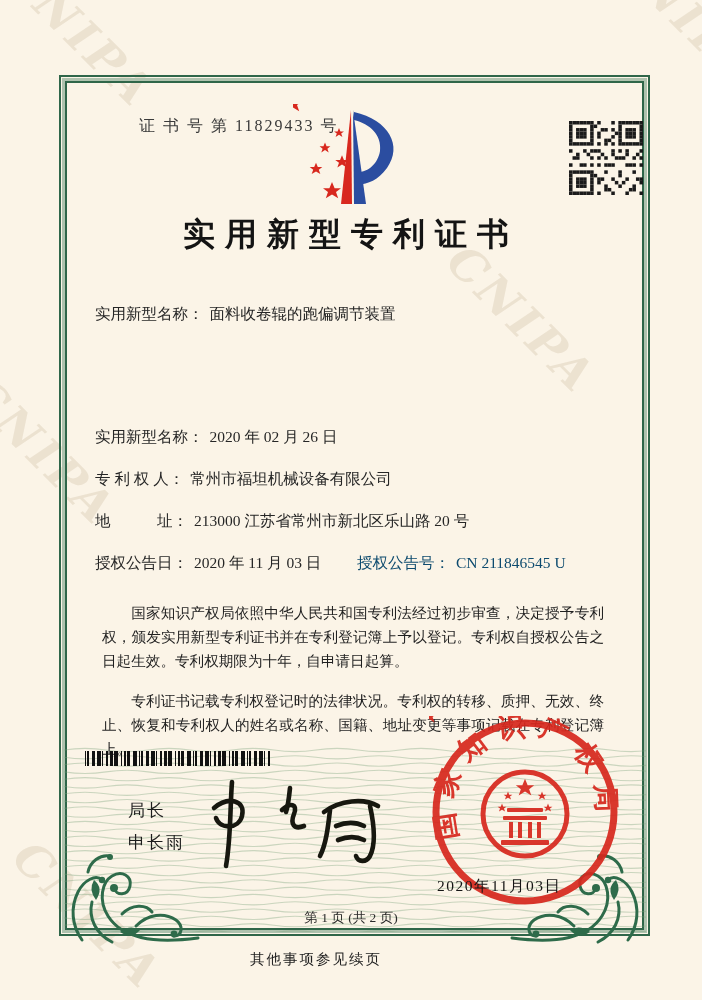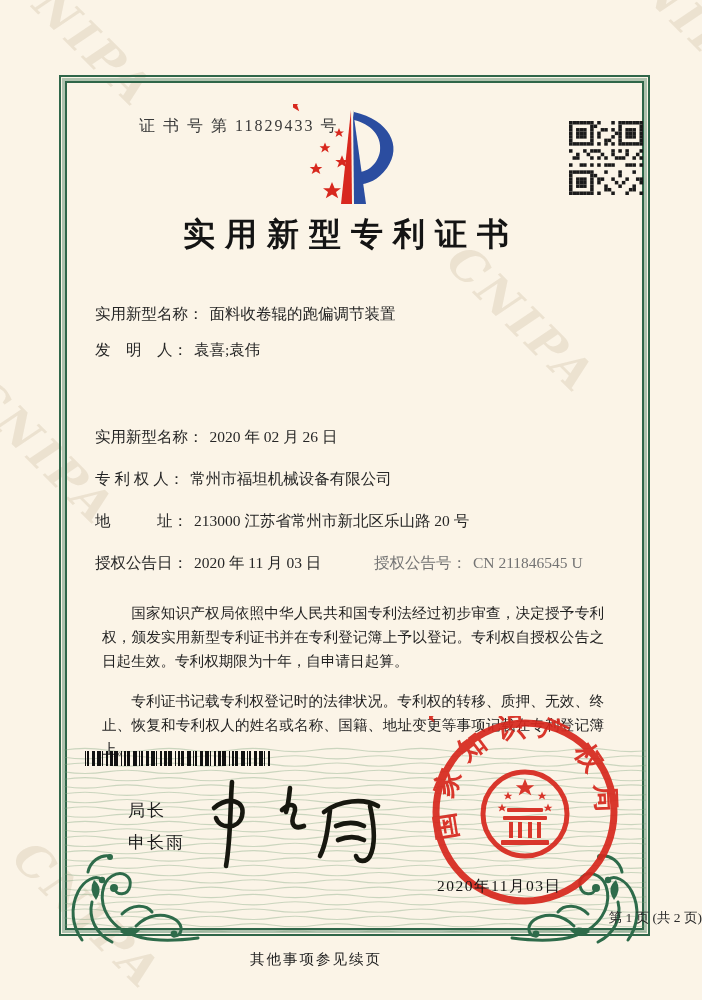--- a/index.html
+++ b/index.html
@@ -17,31 +17,31 @@
   .frame-in{width:100%;height:100%;box-sizing:border-box;border:2px solid #2f6649;}
   
   .band{position:absolute;left:64px;top:744px;width:582px;height:188px;overflow:hidden;}
   
   .certno{position:absolute;left:95px;top:116px;font-size:16px;letter-spacing:2px;color:#3a3a3a;margin-left:44px;}
   .title{position:absolute;left:0;top:213px;width:702px;text-align:center;
          font-size:32px;font-weight:bold;letter-spacing:10px;color:#141414;}
   .row{position:absolute;left:95px;font-size:15.5px;color:#262626;white-space:nowrap;}
   .row .lab{display:inline-block;}
   .row .val{margin-left:6px;}
-  .grant2{position:absolute;left:374px;font-size:15.5px;color:#737373;white-space:nowrap;}
+  .grant2{position:absolute;left:357px;font-size:15.5px;color:#0c4a6e;white-space:nowrap;}
   .paras{position:absolute;left:86px;top:585px;width:534px;font-size:14.6px;
          line-height:24px;color:#1f1f1f;text-align:justify;}
   .paras p{margin:16px;text-indent:2em;}
   .sigrole{position:absolute;left:128px;top:799px;font-size:17px;color:#1d1d1d;
            font-family:"Liberation Sans","DejaVu Sans",sans-serif;letter-spacing:2px;}
   .signame{position:absolute;left:128px;top:831px;font-size:17px;color:#1d1d1d;
            font-family:"Liberation Sans","DejaVu Sans",sans-serif;letter-spacing:2px;}
   .sealdate{position:absolute;left:437px;top:876px;font-size:15.5px;letter-spacing:1.5px;
             color:#151515;z-index:6;}
-  .pageinfo{position:absolute;left:0;top:909px;width:702px;text-align:right;
+  .pageinfo{position:absolute;left:0;top:909px;width:702px;text-align:center;
             font-size:13.5px;color:#2a2a2a;z-index:6;}
   .footnote{position:absolute;left:0;top:950px;width:632px;text-align:center;
             font-size:14.5px;letter-spacing:2px;color:#222;}
   .logo{position:absolute;left:293px;top:104px;}
   .qr{position:absolute;left:569px;top:121px;}
   .barcode{position:absolute;left:85px;top:751px;z-index:3;}
   .ornament{position:absolute;z-index:4;}
   .seal{position:absolute;left:429px;top:716px;z-index:5;}
   .sig{position:absolute;left:198px;top:772px;z-index:5;}
 </style>
@@ -324,23 +324,20 @@
       <rect x="70.48" y="56.38" width="3.52" height="3.52" fill="#1a1a1a"></rect>
       <rect x="70.48" y="59.90" width="3.52" height="3.52" fill="#1a1a1a"></rect>
       <rect x="70.48" y="70.48" width="3.52" height="3.52" fill="#1a1a1a"></rect>
     </svg>
 
   <div class="title">实用新型专利证书</div>
 
   <div class="row" style="top:304px;">
     <span class="lab">实用新型名称：</span><span class="val">面料收卷辊的跑偏调节装置</span>
   </div>
-  <div class="row" style="top:340px;">
-    <span class="lab">发　明　人：</span><span class="val">袁喜;袁伟</span>
-  </div>
   <div class="row" style="top:427px;">
     <span class="lab">实用新型名称：</span><span class="val">2020 年 02 月 26 日</span>
   </div>
   <div class="row" style="top:469px;">
     <span class="lab">专 利 权 人：</span><span class="val">常州市福坦机械设备有限公司</span>
   </div>
   <div class="row" style="top:511px;">
     <span class="lab">地　　　址：</span><span class="val">213000 江苏省常州市新北区乐山路 20 号</span>
   </div>
   <div class="row" style="top:553px;">

